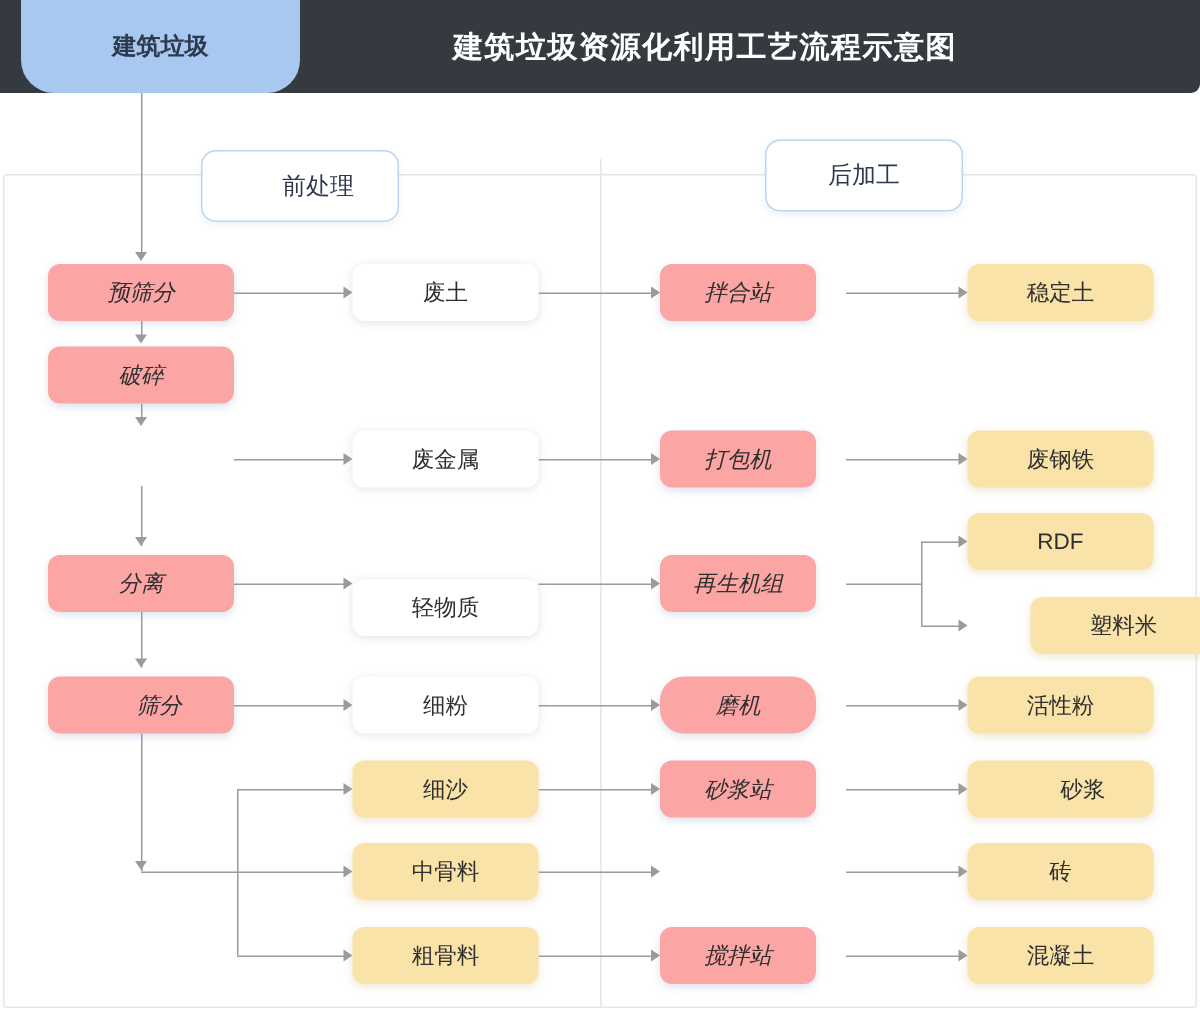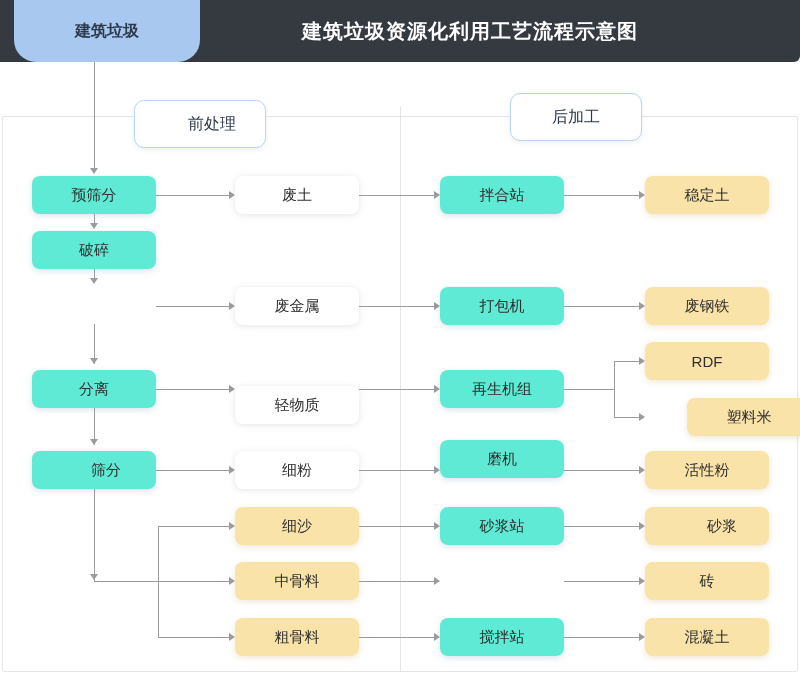--- a/index.html
+++ b/index.html
@@ -58,27 +58,27 @@
   .chip-post { left: 510px; top: 93px; }
 
   
   .node {
     position: absolute; height: 38px;
     border-radius: 8px;
     display: flex; align-items: center; justify-content: center;
     font-size: 15px; color: #2f2f2f;
     z-index: 4;
   }
-  .node.blue   { background: #5eead4; box-shadow: 0 2px 6px rgba(140,165,200,0.30); }
+  .node.blue   { background: #fca5a5; box-shadow: 0 2px 6px rgba(140,165,200,0.30); font-style: italic; }
   .node.yellow { background: #FAE3A8; box-shadow: 0 2px 6px rgba(205,180,120,0.30); }
   .node.white  { background: #ffffff; box-shadow: 0 1px 6px rgba(160,160,170,0.28); }
 
   .col-a { left: 32px;  width: 124px; }
   .col-b { left: 235px; width: 124px; }
-  .col-c { left: 440px; width: 124px; }
+  .col-c { left: 440px; width: 104px; }
   .col-d { left: 645px; width: 124px; }
 
   
   .conn { position: absolute; background: #9a9a9f; z-index: 2; }
   .conn.h { height: 1px; }
   .conn.v { width: 1px; }
   .arrow {
     position: absolute; width: 0; height: 0; z-index: 3;
     border-style: solid;
   }
@@ -199,21 +199,21 @@
   <div class="node white col-b" style="top:287px;">废金属</div>
   <div class="node white col-b" style="top:386px;">轻物质</div>
   <div class="node white col-b" style="top:451px;">细粉</div>
   <div class="node yellow col-b" style="top:507px;">细沙</div>
   <div class="node yellow col-b" style="top:562px;">中骨料</div>
   <div class="node yellow col-b" style="top:618px;">粗骨料</div>
 
   <div class="node blue col-c" style="top:176px;">拌合站</div>
   <div class="node blue col-c" style="top:287px;">打包机</div>
   <div class="node blue col-c" style="top:370px;">再生机组</div>
-  <div class="node blue col-c" style="top:440px;">磨机</div>
+  <div class="node blue col-c" style="top:451px;border-radius:16px;">磨机</div>
   <div class="node blue col-c" style="top:507px;">砂浆站</div>
   <div class="node blue col-c" style="top:618px;">搅拌站</div>
 
   <div class="node yellow col-d" style="top:176px;">稳定土</div>
   <div class="node yellow col-d" style="top:287px;">废钢铁</div>
   <div class="node yellow col-d" style="top:342px;">RDF</div>
   <div class="node yellow col-d" style="top:398px;margin-left:42px;">塑料米</div>
   <div class="node yellow col-d" style="top:451px;">活性粉</div>
   <div class="node yellow col-d" style="top:507px;padding-left:30px;">砂浆</div>
   <div class="node yellow col-d" style="top:562px;">砖</div>

